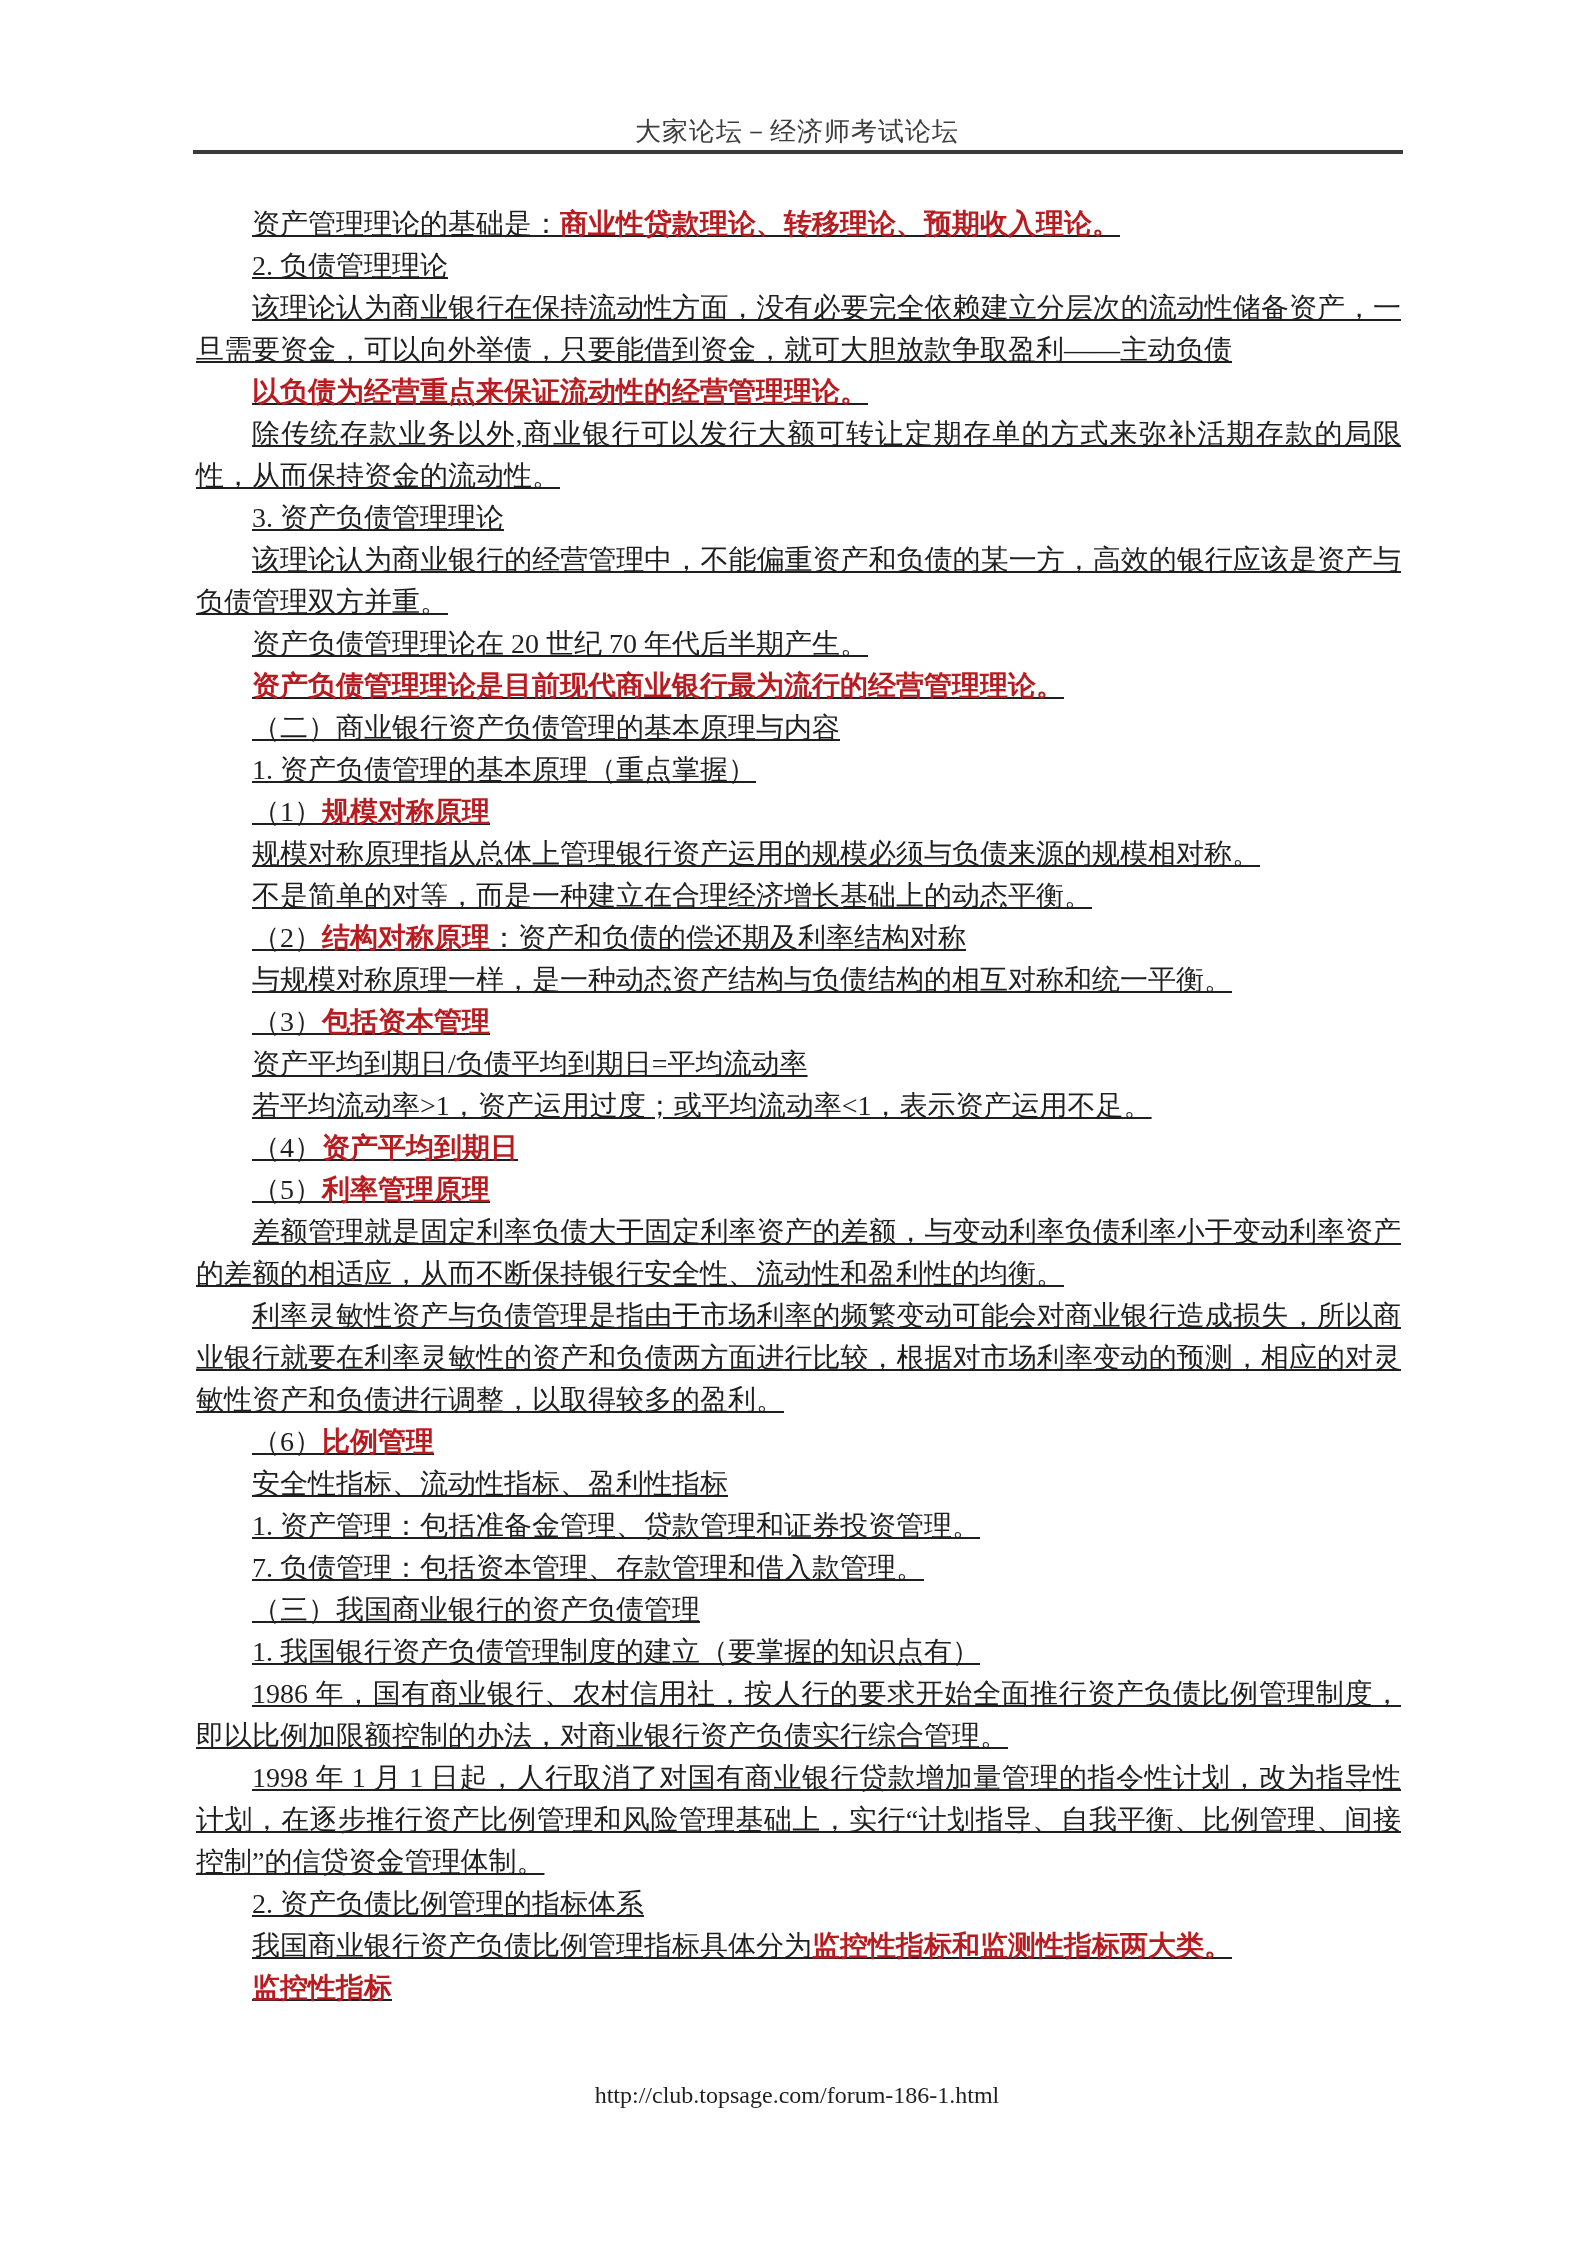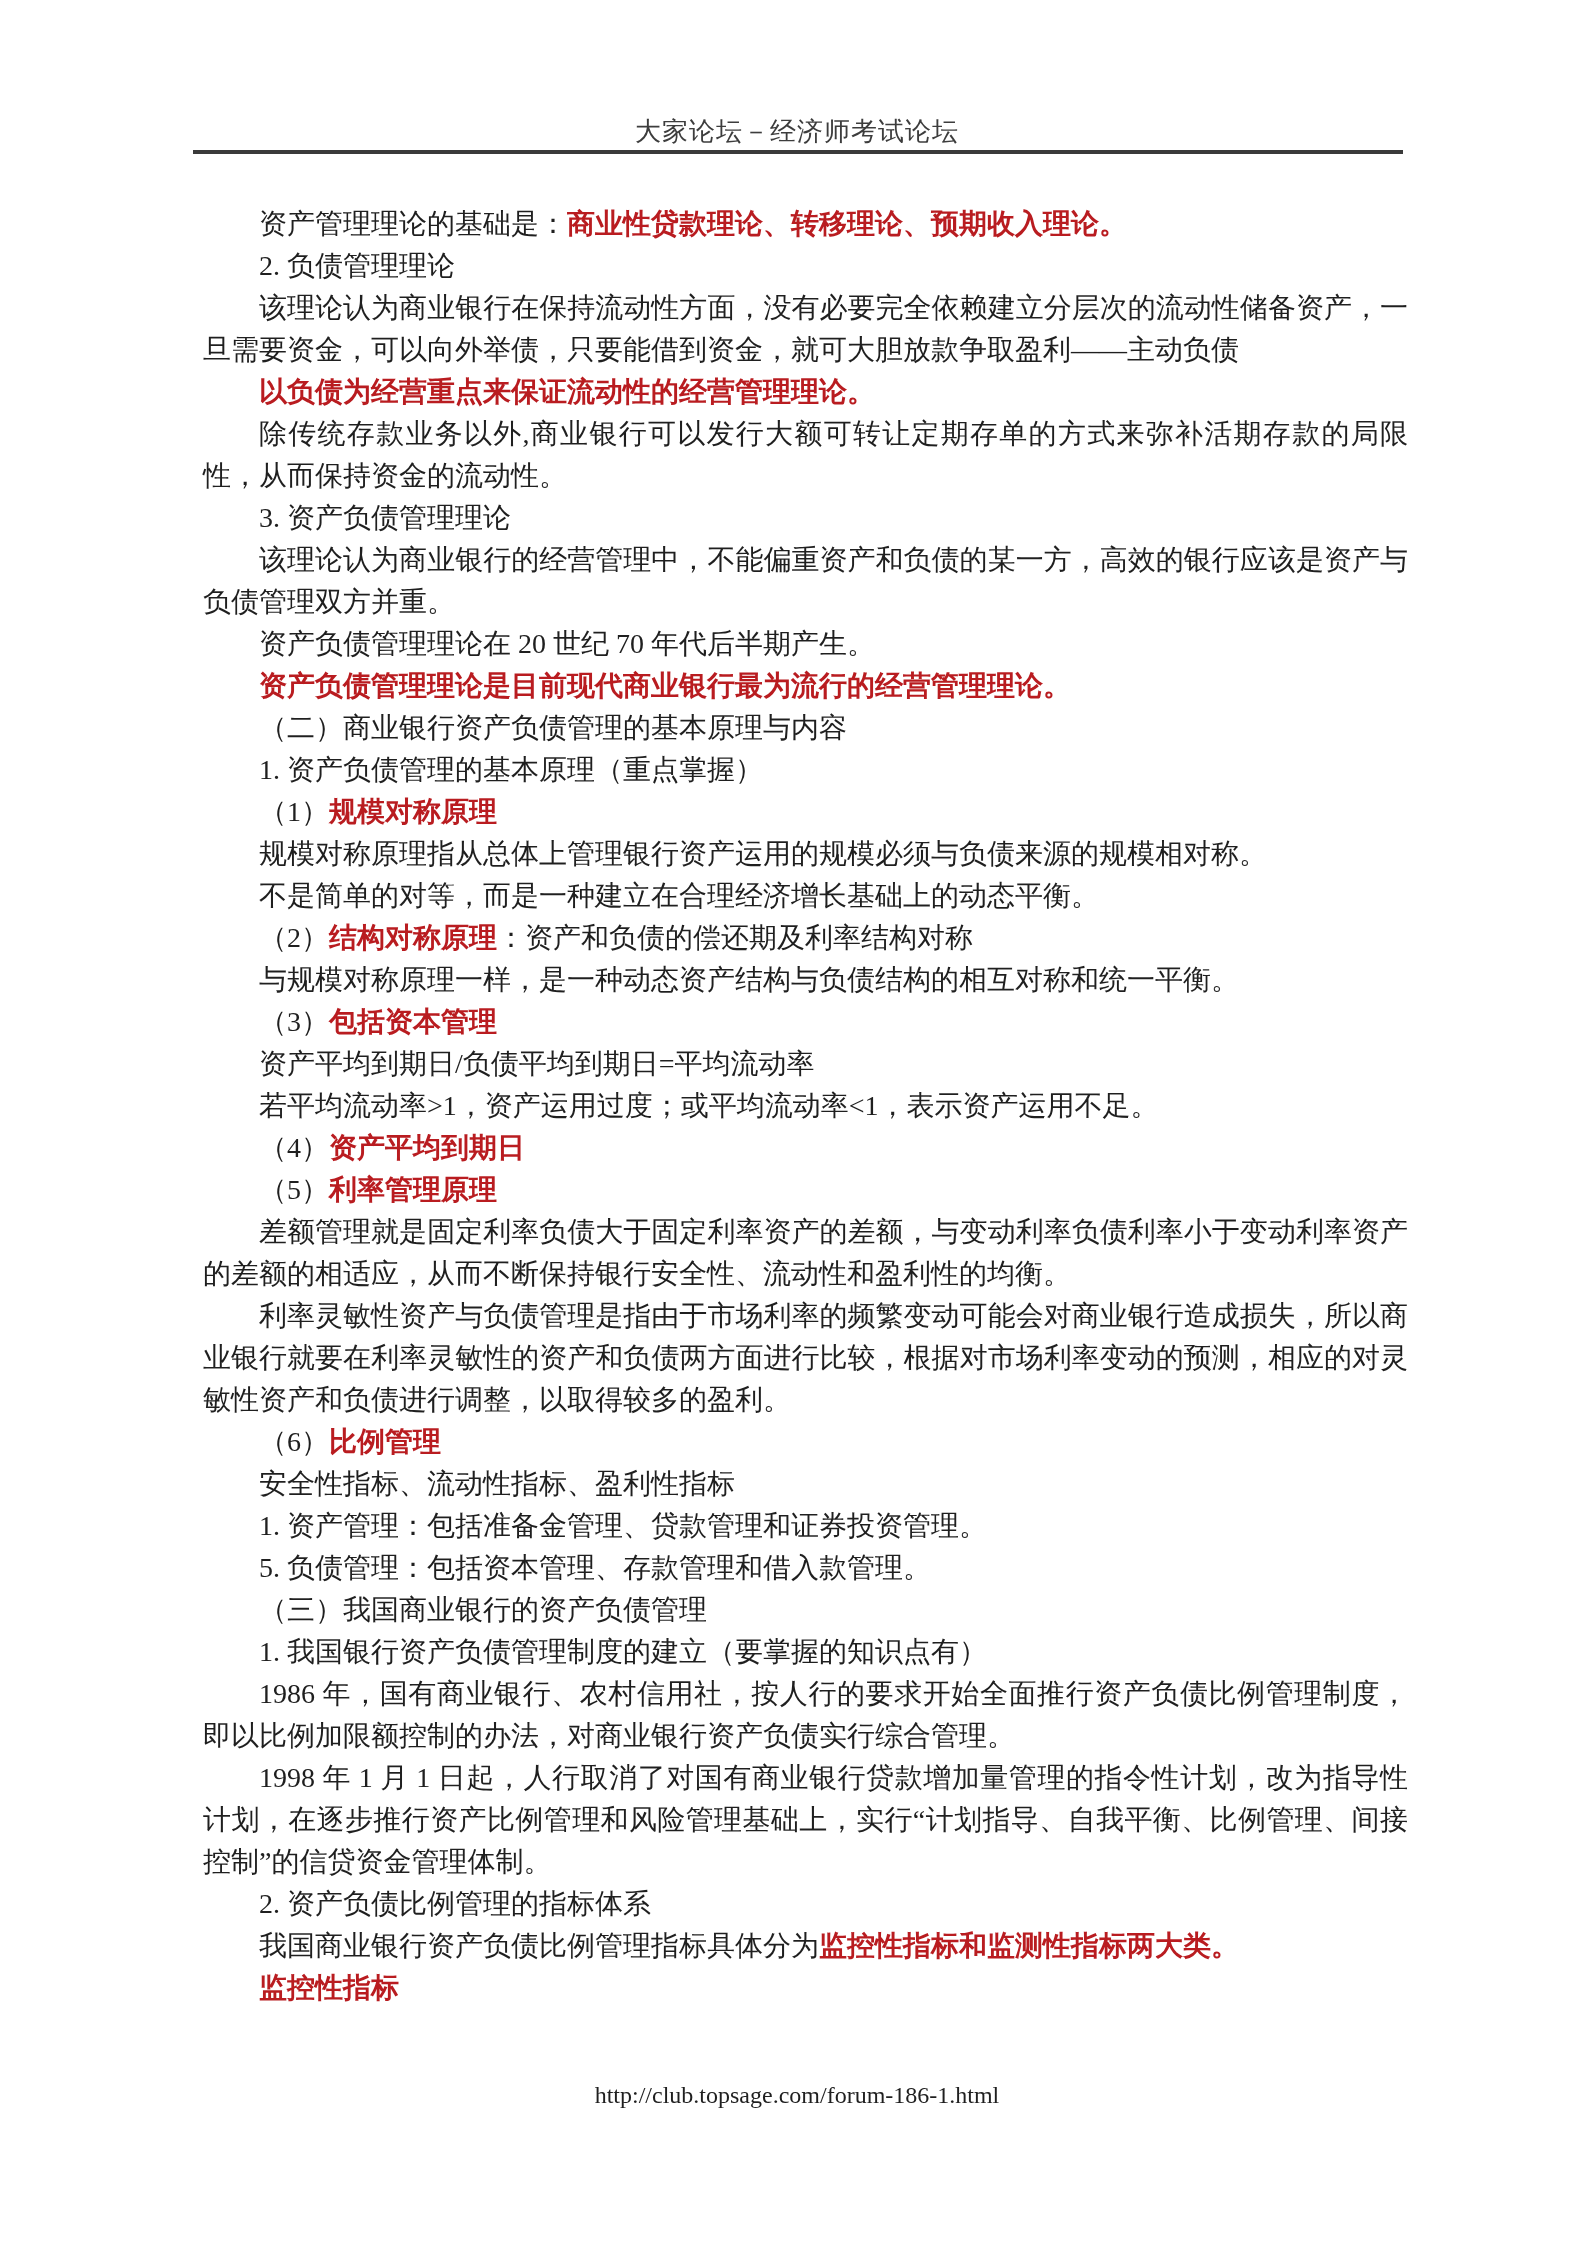--- a/index.html
+++ b/index.html
@@ -33,26 +33,27 @@
     position:absolute;
     top:150px;
     left:193px;
     width:1210px;
     height:4px;
     background:var(--divider);
   }
   .content{
     position:absolute;
     top:203px;
-    left:203px;
+    left:196px;
     width:1205px;
     font-size:28px;
     line-height:42px;
     color:var(--ink);
     text-align:justify;
+    text-decoration:underline;
   }
   p.para{margin:0;padding:0;}
   p.para.indent{text-indent:56px;}
   .run{color:var(--ink);}
   .run-red{color:var(--red);font-weight:700;}
   .footer{
     position:absolute;
     top:2082px;
     left:0;
     width:100%;
@@ -89,21 +90,21 @@
       <p class="para indent"><span class="run">（3）</span><span class="run run-red">包括资本管理</span></p>
       <p class="para indent"><span class="run">资产平均到期日/负债平均到期日=平均流动率</span></p>
       <p class="para indent"><span class="run">若平均流动率&gt;1，资产运用过度；或平均流动率&lt;1，表示资产运用不足。</span></p>
       <p class="para indent"><span class="run">（4）</span><span class="run run-red">资产平均到期日</span></p>
       <p class="para indent"><span class="run">（5）</span><span class="run run-red">利率管理原理</span></p>
       <p class="para indent"><span class="run">差额管理就是固定利率负债大于固定利率资产的差额，与变动利率负债利率小于变动利率资产的差额的相适应，从而不断保持银行安全性、流动性和盈利性的均衡。</span></p>
       <p class="para indent"><span class="run">利率灵敏性资产与负债管理是指由于市场利率的频繁变动可能会对商业银行造成损失，所以商业银行就要在利率灵敏性的资产和负债两方面进行比较，根据对市场利率变动的预测，相应的对灵敏性资产和负债进行调整，以取得较多的盈利。</span></p>
       <p class="para indent"><span class="run">（6）</span><span class="run run-red">比例管理</span></p>
       <p class="para indent"><span class="run">安全性指标、流动性指标、盈利性指标</span></p>
       <p class="para indent"><span class="run">1. 资产管理：包括准备金管理、贷款管理和证券投资管理。</span></p>
-      <p class="para indent"><span class="run">5. 负债管理：包括资本管理、存款管理和借入款管理。</span></p>
+      <p class="para indent"><span class="run">7. 负债管理：包括资本管理、存款管理和借入款管理。</span></p>
       <p class="para indent"><span class="run">（三）我国商业银行的资产负债管理</span></p>
       <p class="para indent"><span class="run">1. 我国银行资产负债管理制度的建立（要掌握的知识点有）</span></p>
       <p class="para indent"><span class="run">1986 年，国有商业银行、农村信用社，按人行的要求开始全面推行资产负债比例管理制度，即以比例加限额控制的办法，对商业银行资产负债实行综合管理。</span></p>
       <p class="para indent"><span class="run">1998 年 1 月 1 日起，人行取消了对国有商业银行贷款增加量管理的指令性计划，改为指导性计划，在逐步推行资产比例管理和风险管理基础上，实行“计划指导、自我平衡、比例管理、间接控制”的信贷资金管理体制。</span></p>
       <p class="para indent"><span class="run">2. 资产负债比例管理的指标体系</span></p>
       <p class="para indent"><span class="run">我国商业银行资产负债比例管理指标具体分为</span><span class="run run-red">监控性指标和监测性指标两大类。</span></p>
       <p class="para indent"><span class="run run-red">监控性指标</span></p>
     </div>
 
   <div class="footer">

